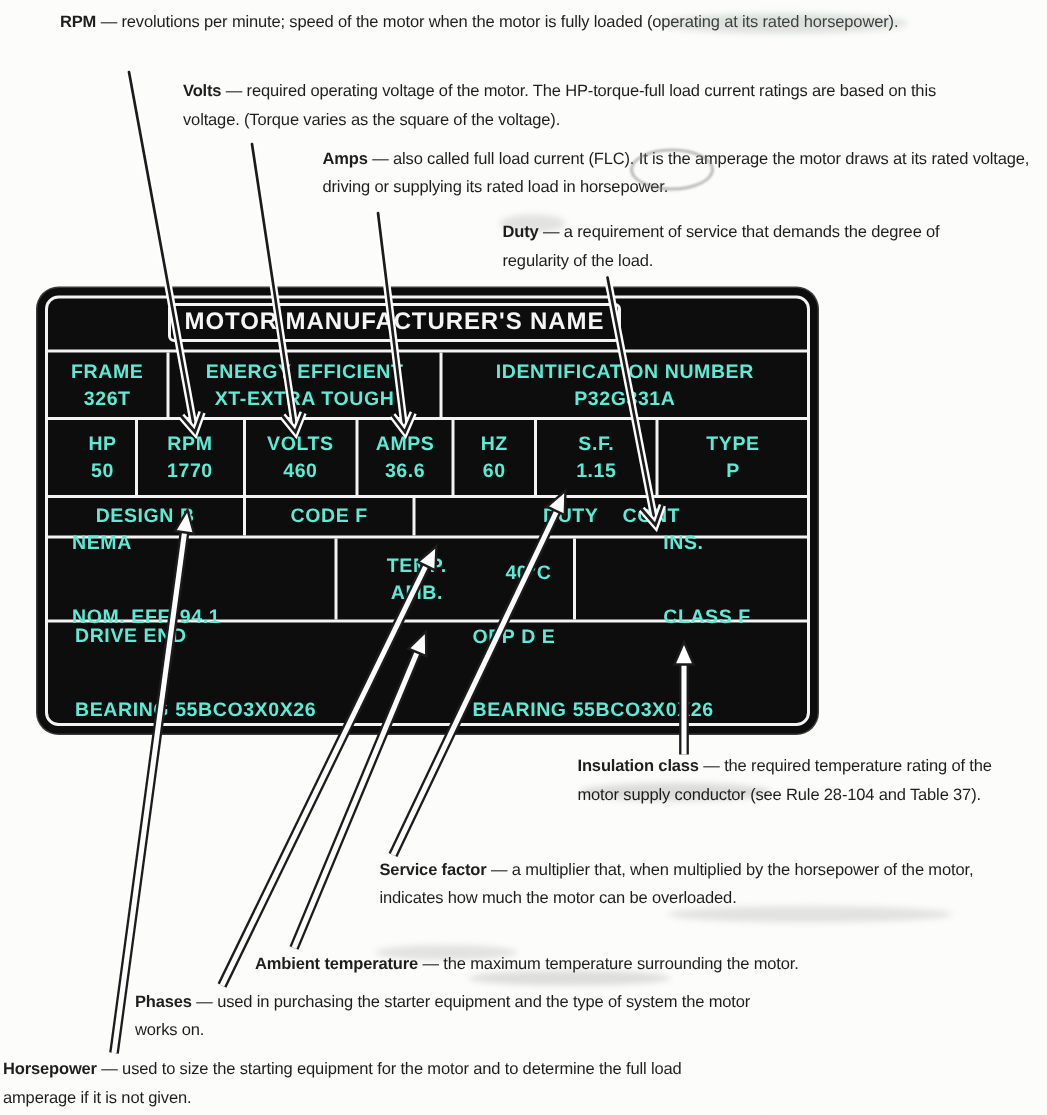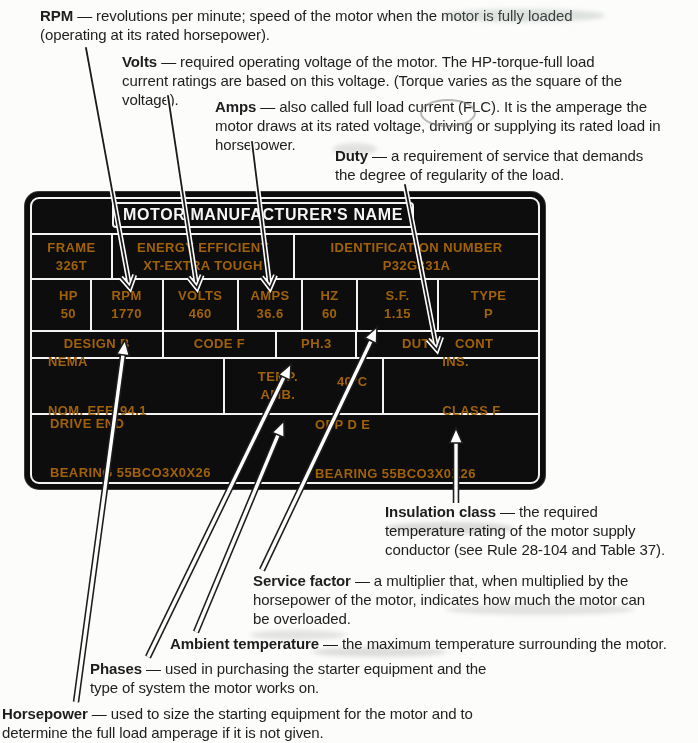--- a/index.html
+++ b/index.html
@@ -3,37 +3,37 @@
 <meta charset="utf-8">
 <style>
   html,body{margin:0;padding:0;background:#ffffff;}
   #page{
     position:relative;width:698px;height:743px;
     background:#fcfcfb;overflow:hidden;
     font-family:"Liberation Sans",sans-serif;
     color:#1e1e1e;
   }
   
-  .note{position:absolute;font-size:15px;line-height:19px;letter-spacing:-0.1px;}
+  .note{position:absolute;font-size:11px;line-height:19px;letter-spacing:-0.1px;}
   .note .term{font-weight:700;}
   
   #plate{
     position:absolute;left:25px;top:192px;width:520px;height:297px;
     background:#0d0d0d;border-radius:14px;z-index:2;
     box-shadow:0 0 0 1px #3a3a3a;
   }
   #plate-inner{
     position:absolute;left:5px;top:5px;right:5px;bottom:5px;
     border:2px solid #f3f3f3;border-radius:9px;
     display:flex;flex-direction:column;overflow:hidden;
   }
   .prow{box-sizing:border-box;border-bottom:2px solid #f3f3f3;display:flex;position:relative;}
   .prow:last-child{border-bottom:none;flex:1;}
   .pcell{box-sizing:border-box;border-right:2px solid #f3f3f3;display:flex;flex-direction:column;
-         align-items:center;justify-content:center;color:#a16207;font-weight:700;
+         align-items:center;justify-content:center;color:#5eead4;font-weight:700;
          font-size:13px;line-height:18px;letter-spacing:0.4px;text-align:center;}
   .pcell:last-child{border-right:none;}
   .pcell.left{align-items:flex-start;text-align:center;gap:31px;}
   #row-title{height:40px;}
   #title-box{position:absolute;left:80px;top:3px;bottom:5px;width:298px;
              border:2px solid #f3f3f3;border-radius:4px;display:flex;align-items:center;justify-content:center;
              color:#f5f5f5;font-weight:700;font-size:16px;letter-spacing:0.6px;}
   #row-id{height:50px;}
   #row-specs{height:57px;}
   #row-design{height:30px;}
@@ -168,23 +168,20 @@
         </div>
       </div>
 
       <div class="prow" id="row-design">
         <div class="pcell" style="width:26%;">
           <span>DESIGN B</span>
         </div>
         <div class="pcell" style="width:22.5%;">
           <span>CODE F</span>
         </div>
-        <div class="pcell" style="width:15.8%;">
-          <span>PH.3</span>
-        </div>
         <div class="pcell" style="flex:1;">
           <span>DUTY</span>
           <span class="duty-gap"></span>
           <span>CONT</span>
         </div>
       </div>
 
       <div class="prow" id="row-nema">
         <div class="pcell left" style="width:38.2%;padding-left:16px;">
           <span>NEMA</span>

